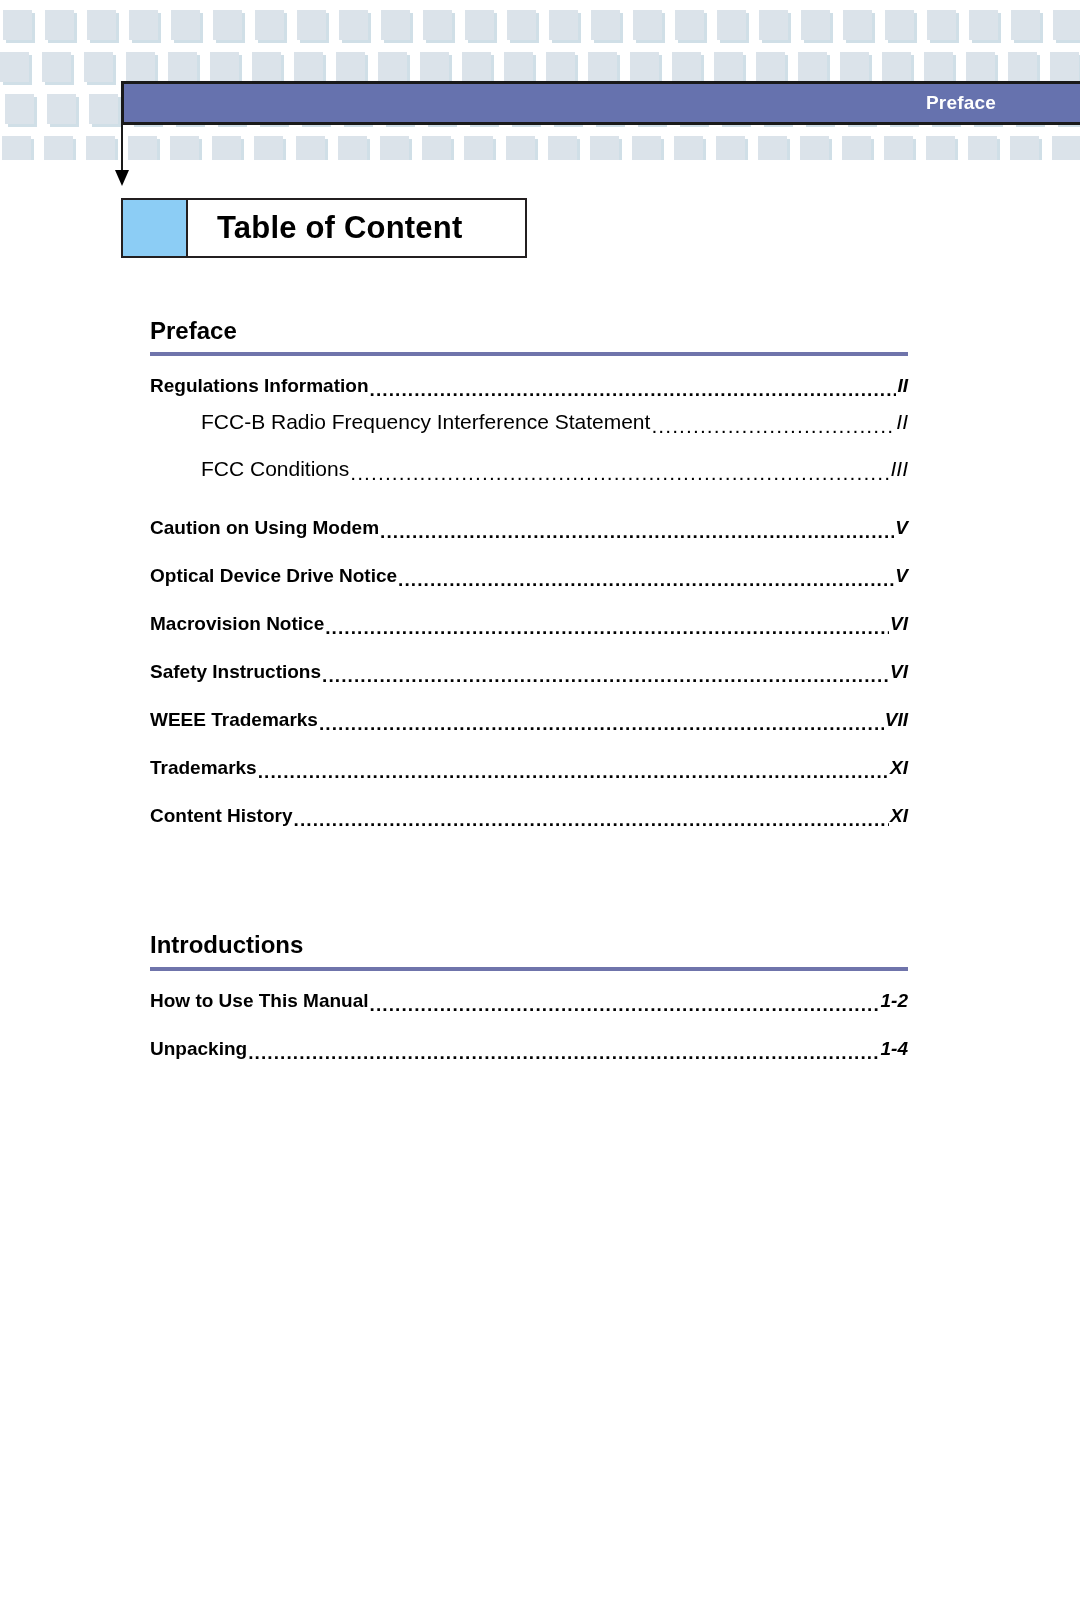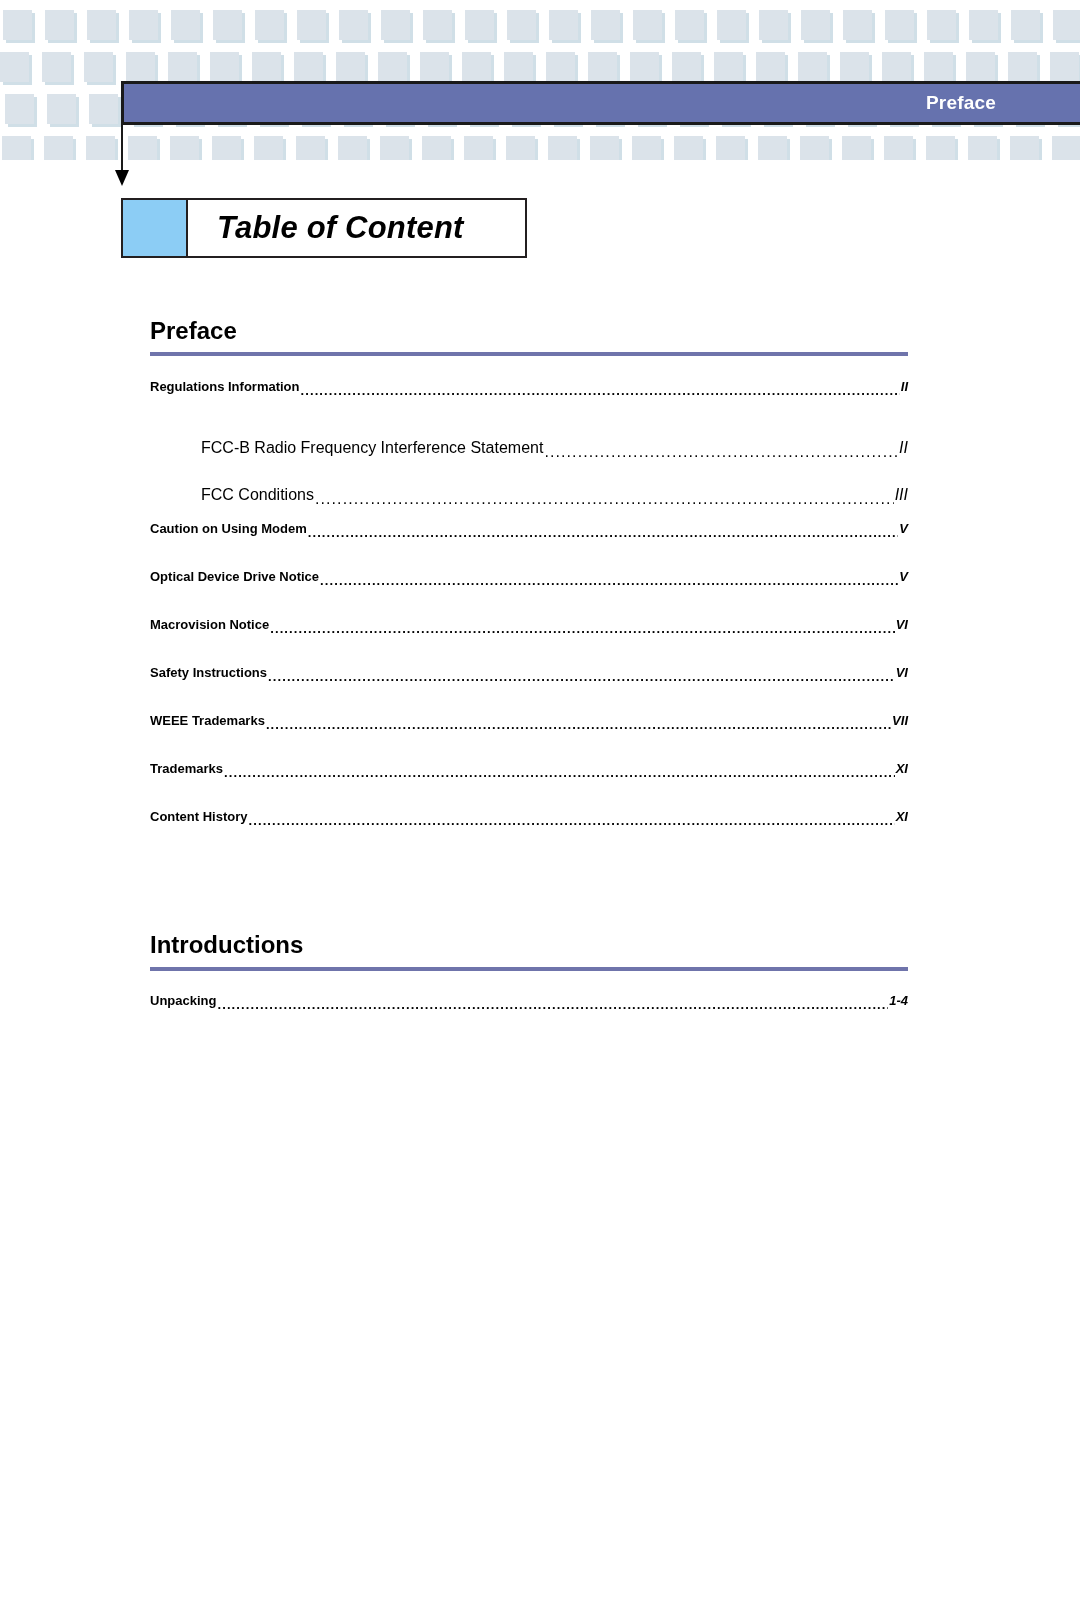--- a/index.html
+++ b/index.html
@@ -82,21 +82,20 @@
     position: absolute;
     left: 121px;
     top: 198px;
     width: 406px;
     height: 60px;
     border: 2px solid #231f20;
     background: #ffffff;
     display: flex;
     align-items: stretch;
     z-index: 6;
-    font-style: italic;
   }
   #title-swatch {
     width: 65px;
     background: #8ccdf5;
     border-right: 2px solid #231f20;
     flex: 0 0 65px;
   }
   #title-text {
     flex: 1;
     display: flex;
@@ -152,33 +151,33 @@
     content: "......................................................................................................................................................................";
     letter-spacing: 1.1px;
     font-size: inherit;
     display: block;
     white-space: nowrap;
   }
   .entry .epage { flex: 0 0 auto; font-style: italic; }
 
   
   .entry.lvl1 {
-    font-size: 13px;
+    font-size: 19px;
     font-weight: bold;
     height: 48px;
     align-items: center;
   }
   .entry.lvl1 .leader { position: relative; top: 4px; }
 
   
   .entry.lvl2 {
-    font-size: 16px;
+    font-size: 21px;
     font-weight: normal;
     height: 47px;
-    align-items: flex-end;
+    align-items: flex-start;
     padding-left: 51px;
   }
   .entry.lvl2 .leader { position: relative; top: 4px; }
 
   .gap-large { height: 92px; }
 
   
   #footer-band {
     position: absolute;
     left: 0;
@@ -294,20 +293,25 @@
         <div class="entry lvl1">
           <span class="etext">Content History</span>
           <span class="leader"></span>
           <span class="epage">XI</span>
         </div>
       </div>
       <div class="gap-large"></div>
       <div class="toc-section">
         <div class="section-head">Introductions</div>
         <div class="section-rule"></div>
+        <div class="entry lvl1">
+          <span class="etext">How to Use This Manual</span>
+          <span class="leader"></span>
+          <span class="epage">1-2</span>
+        </div>
         <div class="entry lvl1">
           <span class="etext">Unpacking</span>
           <span class="leader"></span>
           <span class="epage">1-4</span>
         </div>
       </div>
     </div>
 
   <div class="pattern-band" id="footer-band">
       <div class="pattern-row" style="margin-left: 0px;"><span class="sq"></span><span class="sq"></span><span class="sq"></span><span class="sq"></span><span class="sq"></span><span class="sq"></span><span class="sq"></span><span class="sq"></span><span class="sq"></span><span class="sq"></span><span class="sq"></span><span class="sq"></span><span class="sq"></span><span class="sq"></span><span class="sq"></span><span class="sq"></span><span class="sq"></span><span class="sq"></span><span class="sq"></span><span class="sq"></span><span class="sq"></span><span class="sq"></span><span class="sq"></span><span class="sq"></span><span class="sq"></span><span class="sq"></span></div>

